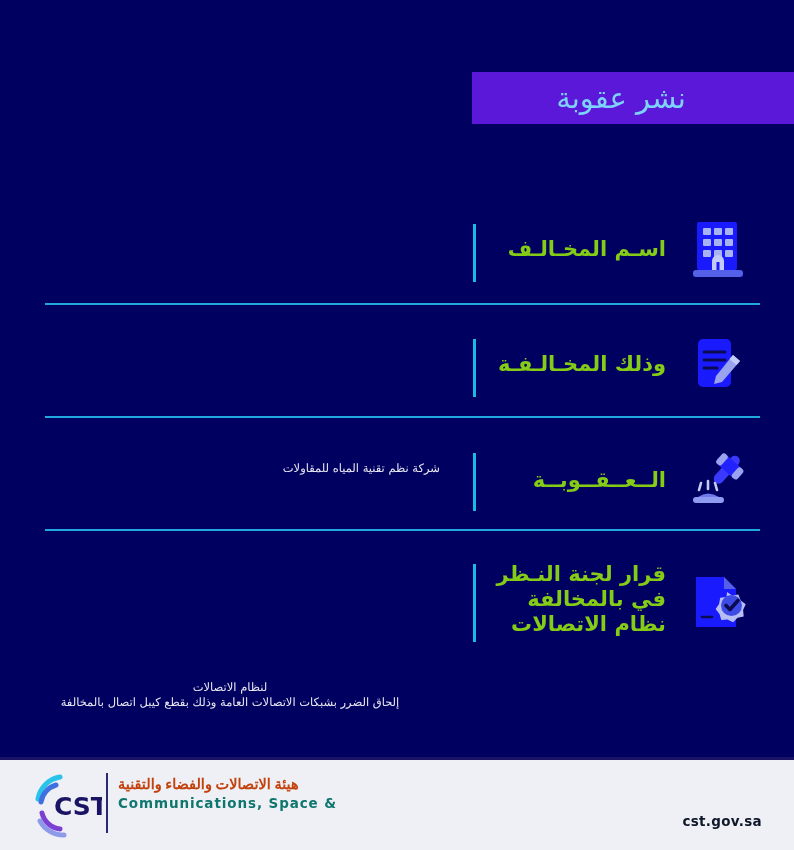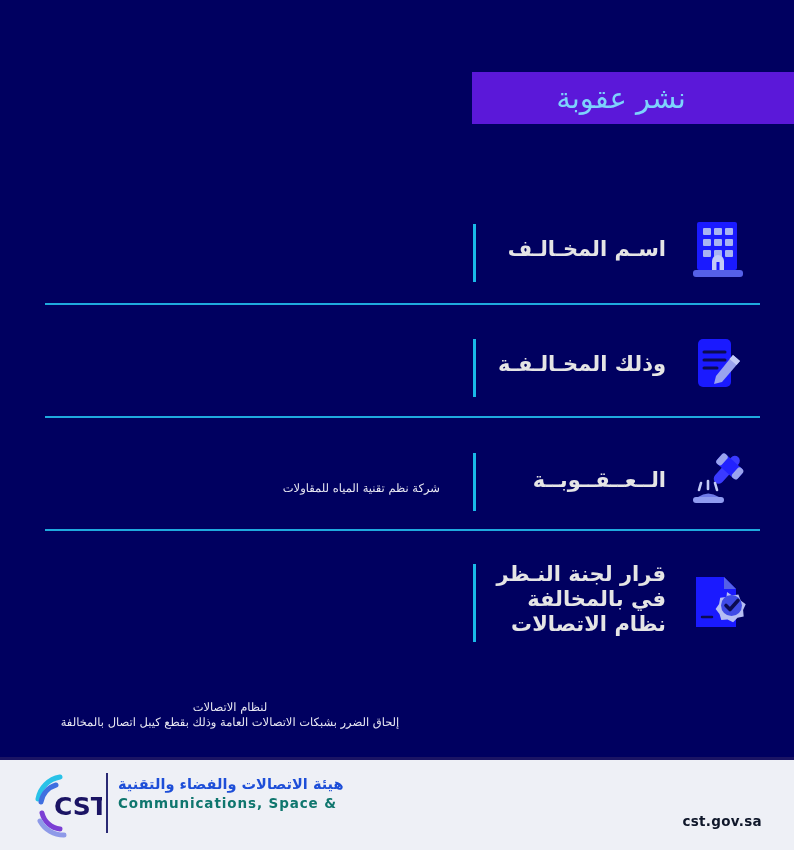--- a/index.html
+++ b/index.html
@@ -49,41 +49,40 @@
     top: 0;
     width: 62px;
     height: 62px;
   }
   .row-label {
     position: absolute;
     right: 128px;
     top: 0;
     width: 180px;
     text-align: right;
-    color: #e5e5e5;
+    color: #84cc16;
     font-size: 21px;
     font-weight: 700;
     line-height: 25px;
     direction: rtl;
   }
   .row-bar {
     position: absolute;
     right: 318px;
     width: 3px;
     background: #19b9e8;
   }
   .row-value {
     position: absolute;
     left: 20px;
     color: #e8e8f2;
     font-size: 11.5px;
     line-height: 15px;
     direction: rtl;
     font-family: "DejaVu Serif", "Liberation Serif", serif;
-    margin-top: 20px;
   }
   .row-value.centered { text-align: center; }
   .row-value.righty   { text-align: right; }
 
   .divider {
     position: absolute;
     left: 45px;
     width: 715px;
     height: 2px;
     background: #1fa9de;
@@ -141,27 +140,28 @@
     width: 2px;
     height: 60px;
     background: #2a2a74;
   }
   #footer-names {
     position: absolute;
     left: 118px;
     top: 18px;
   }
   .footer-ar {
-    color: #1d4ed8;
+    color: #c2410c;
     font-size: 14.5px;
     font-weight: 700;
     direction: rtl;
     text-align: left;
     line-height: 18px;
     margin-bottom: 2px;
+    font-family: Liberation Serif, serif;
   }
   .footer-en {
     color: #0f766e;
     font-size: 13.5px;
     font-weight: 700;
     letter-spacing: 0.9px;
     line-height: 17px;
   }
   #footer-url {
     position: absolute;

